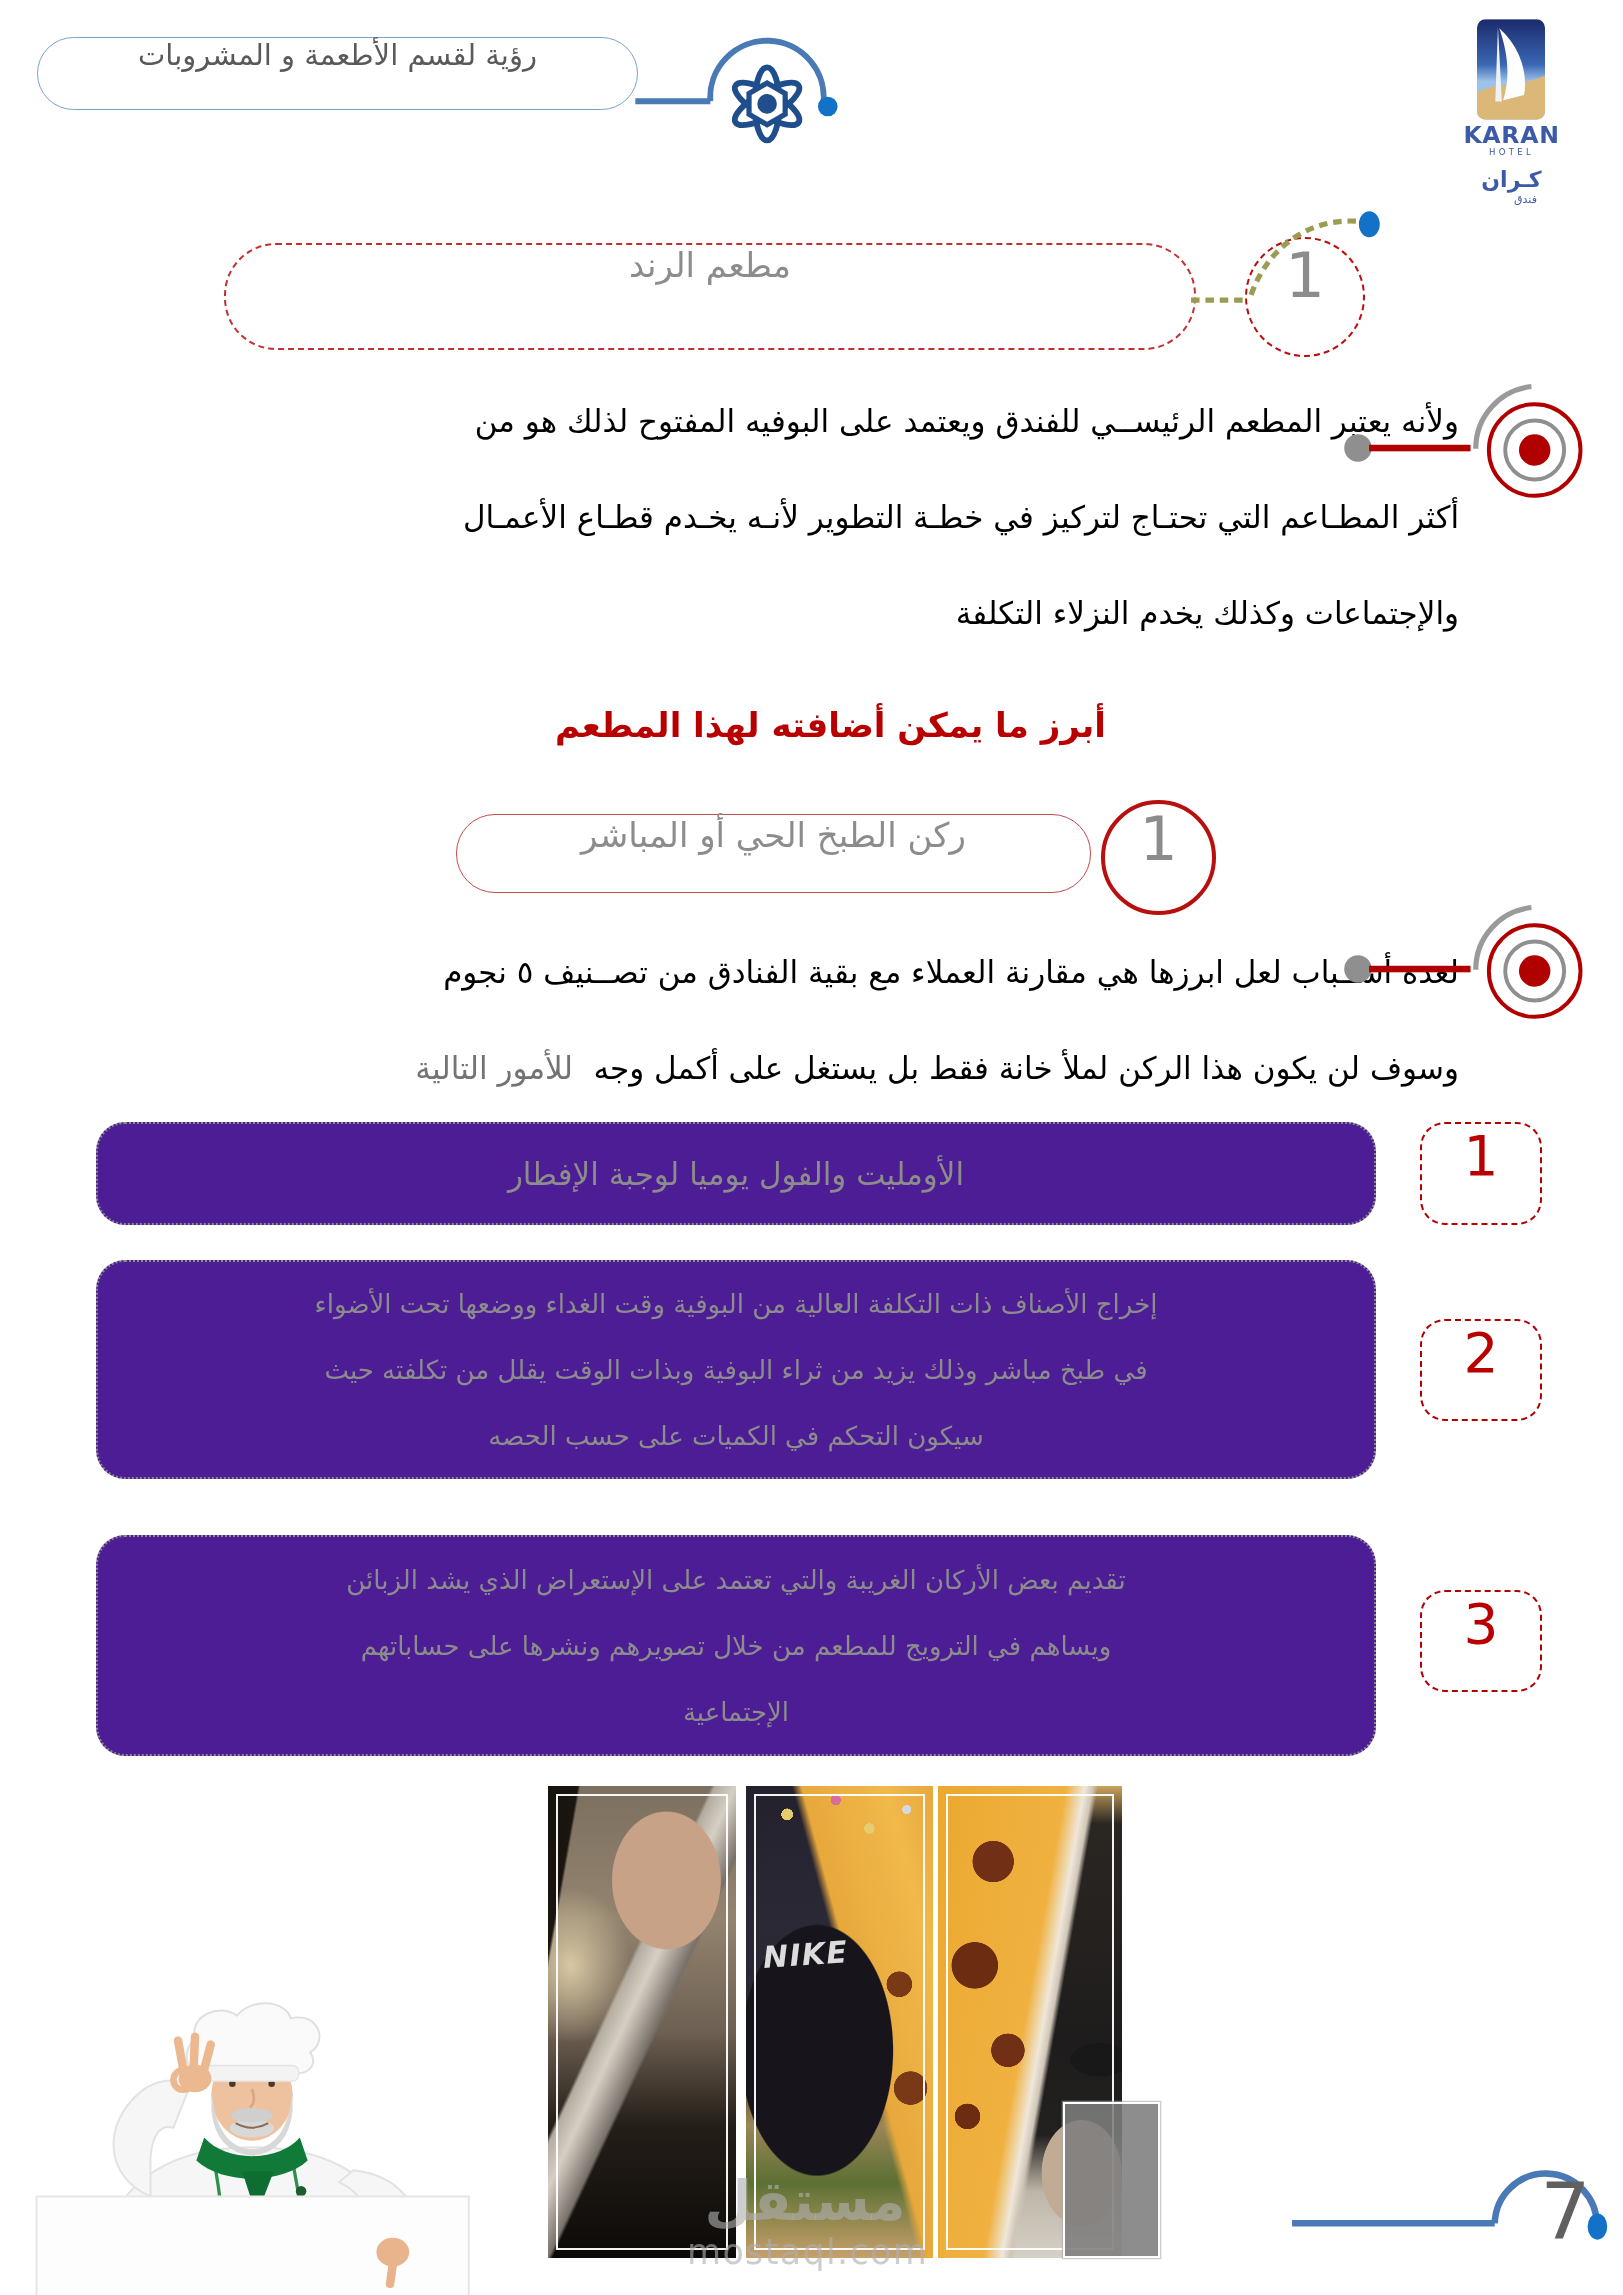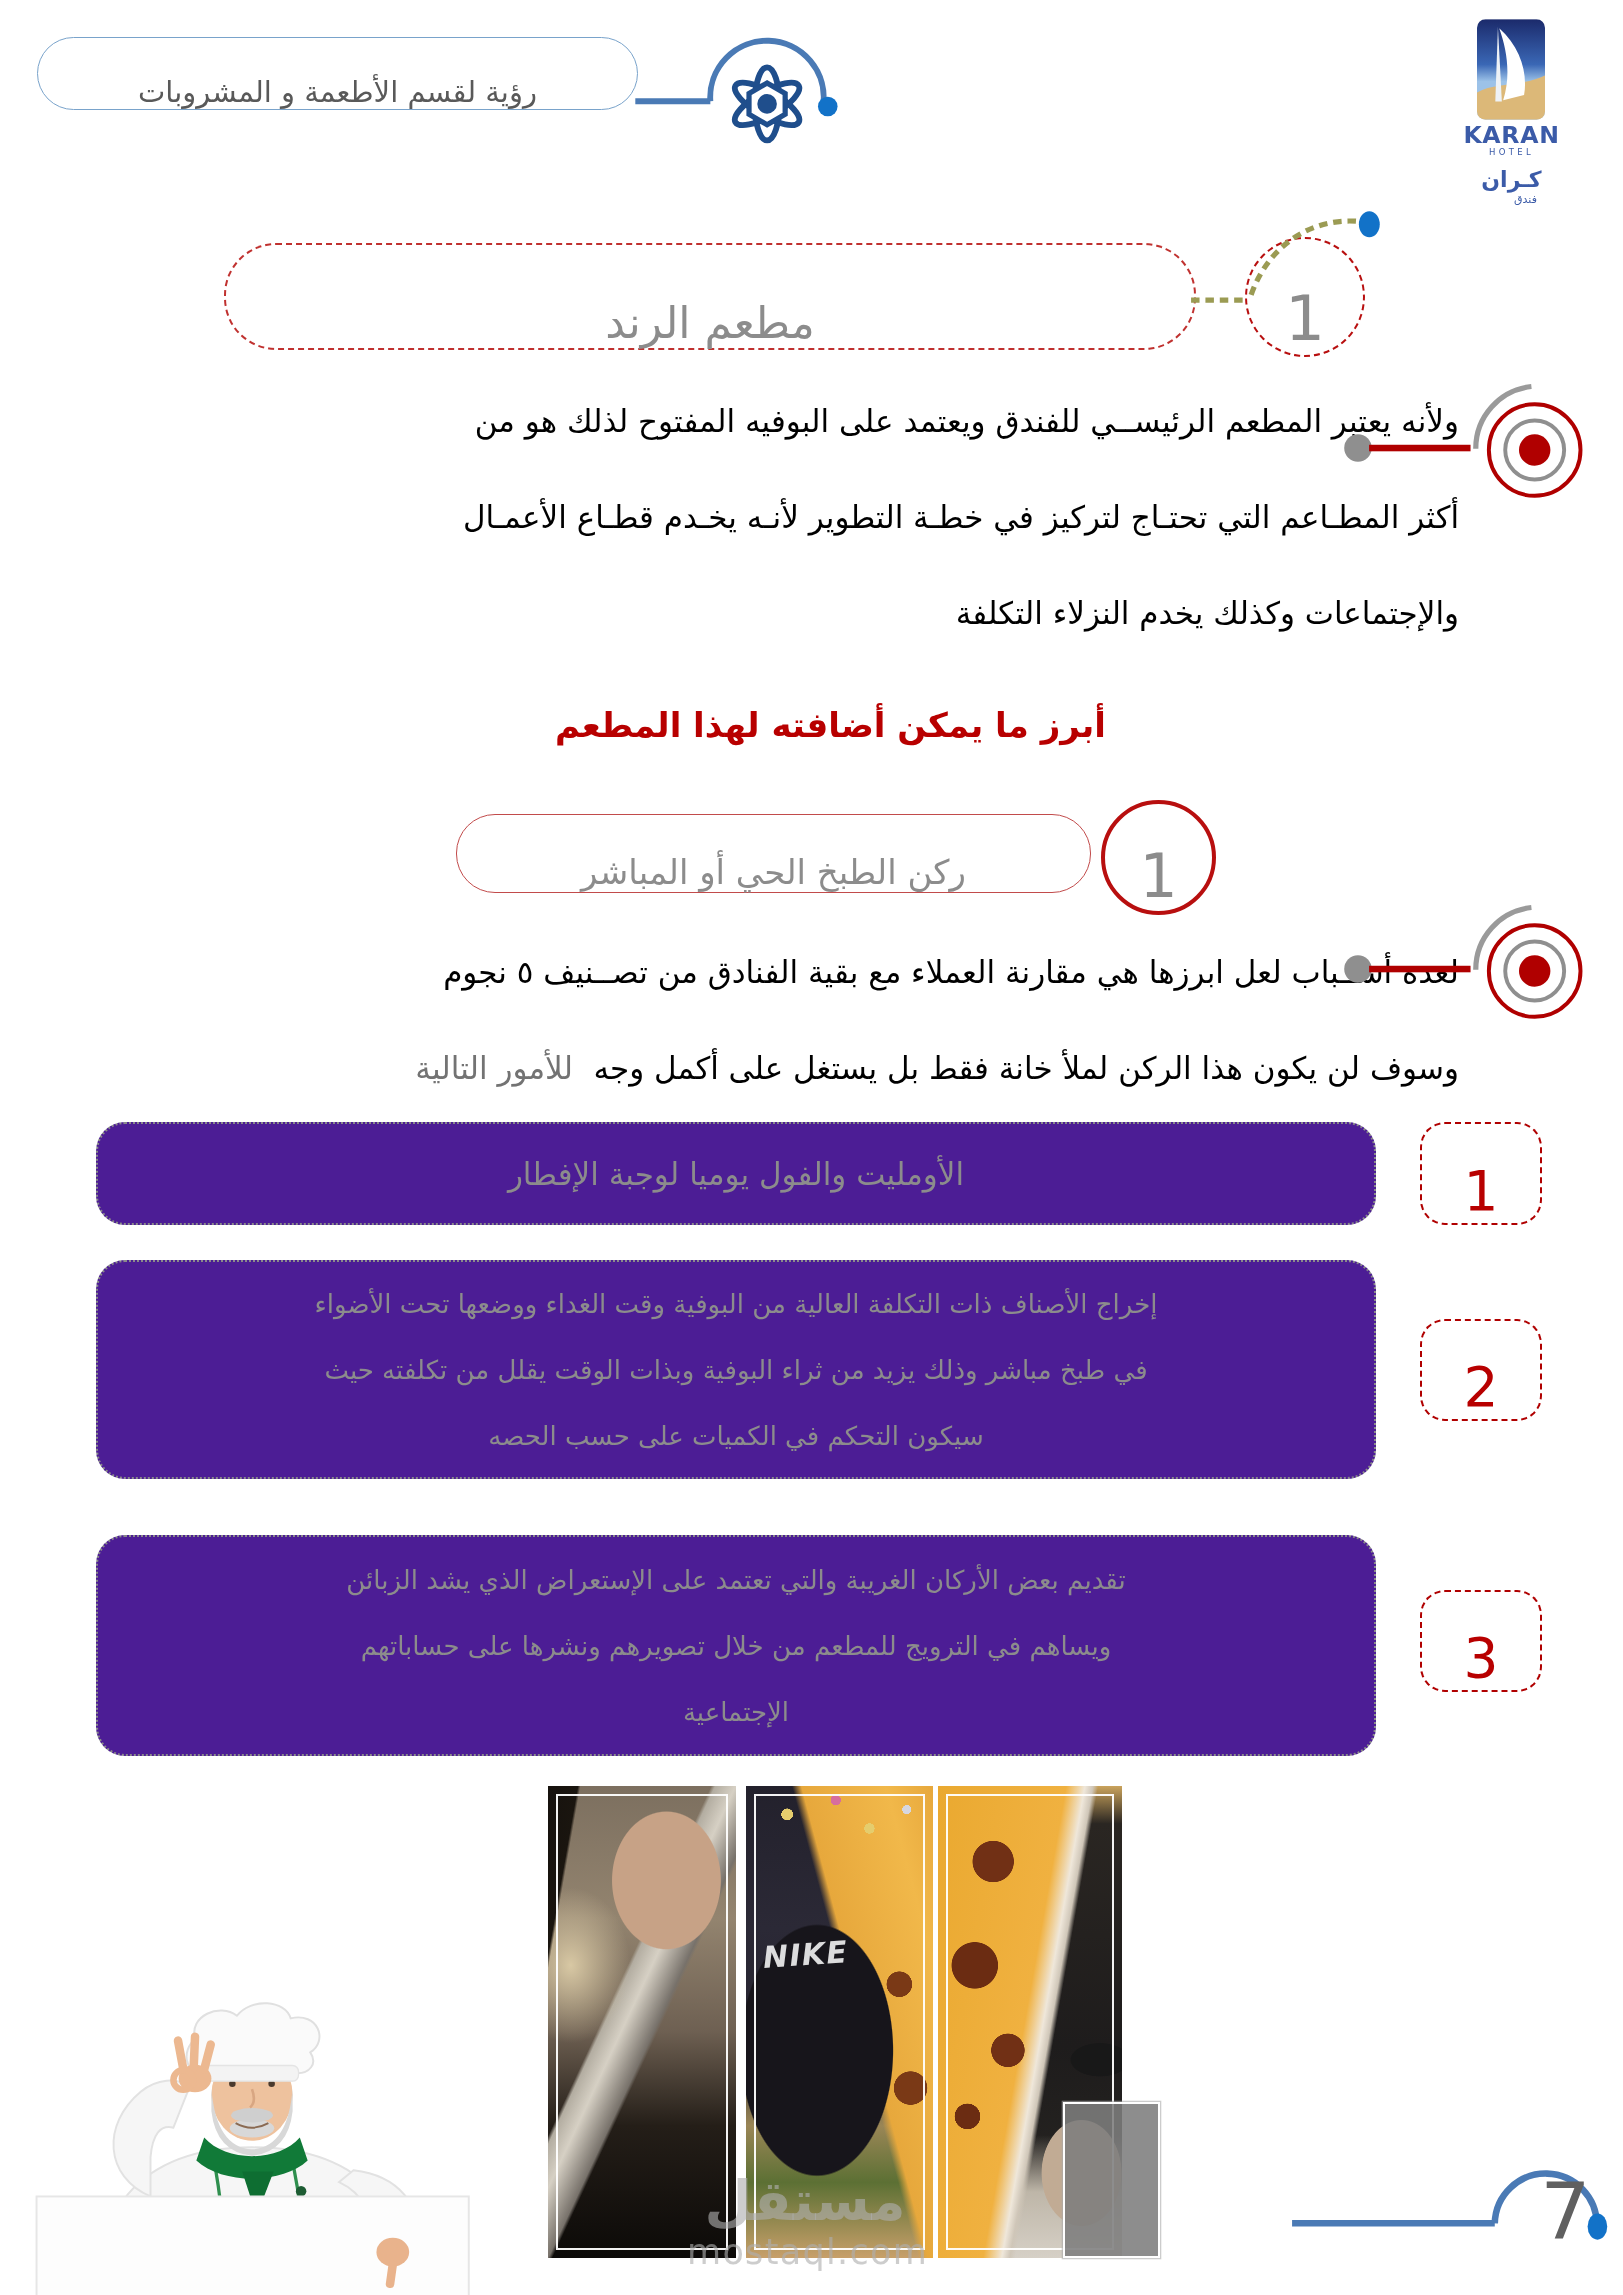--- a/index.html
+++ b/index.html
@@ -1,36 +1,36 @@
 <!DOCTYPE html>
 <html style="font-size:10.5px"><head>
 <meta charset="utf-8">
 <style>
   html,body{margin:0;padding:0;background:#ffffff;}
   body{font-family:"DejaVu Sans",sans-serif;}
   #page{position:relative;width:1623px;height:2295px;background:#ffffff;overflow:hidden;}
   .abs{position:absolute;}
   .rtl{direction:rtl;}
-  .flexc{display:flex;align-items:flex-end;justify-content:center;}
+  .flexc{display:flex;align-items:flex-start;justify-content:center;}
 
   
   .title-pill{left:37px;top:37px;width:599px;height:71px;border:1.3px solid #79a3cb;border-radius:37px;}
   .title-pill span{color:#595959;font-size:29px;}
   .logo{left:1436px;top:17.7px;width:151px;height:154px;}
   .logo-mark{position:absolute;left:41px;top:1.3px;width:68px;height:101px;}
   .logo-text{position:absolute;left:0;top:106px;width:151px;display:flex;flex-direction:column;justify-content:center;gap:7.9px;direction:ltr;}
   .logo-col{display:flex;flex-direction:column;align-items:center;}
   .logo-en{color:#3b5ba8;font-size:23.6px;font-weight:bold;letter-spacing:0.7px;line-height:23.6px;}
   .logo-en-sub{color:#3b5ba8;font-size:8.5px;letter-spacing:3.3px;line-height:11.8px;}
   .logo-ar{color:#3b5ba8;font-size:22px;font-weight:bold;line-height:26px;}
   .logo-ar-sub{color:#3b5ba8;font-size:11px;line-height:14.4px;margin-left:28px;}
 
   
   .s1-pill{left:224px;top:243px;width:968px;height:103px;border:2px dashed #c0312f;border-radius:52px;background:#fff;}
-  .s1-pill span{color:#8c8c8c;font-size:44px;margin-top:44px;}
+  .s1-pill span{color:#8c8c8c;font-size:34px;}
   .s1-circle{left:1245px;top:237px;width:116px;height:116px;border:2.6px dashed #b80f0f;border-radius:50%;background:#fff;}
   .s1-circle span{color:#8c8c8c;font-size:63px;}
   .s2-pill{left:456px;top:814px;width:633px;height:77px;border:1.3px solid #c24b4b;border-radius:39px;background:#fff;}
   .s2-pill span{color:#8c8c8c;font-size:34px;}
   .s2-circle{left:1101px;top:800px;width:107px;height:107px;border:4.6px solid #b80f0f;border-radius:50%;background:#fff;}
   .s2-circle span{color:#8c8c8c;font-size:60px;}
 
   
   .para{left:98px;width:1361px;text-align:right;color:#000;font-size:31px;line-height:96px;}
   .para1{top:373px;}

